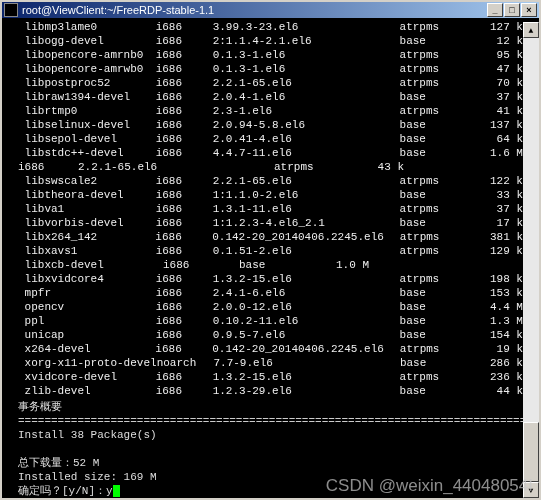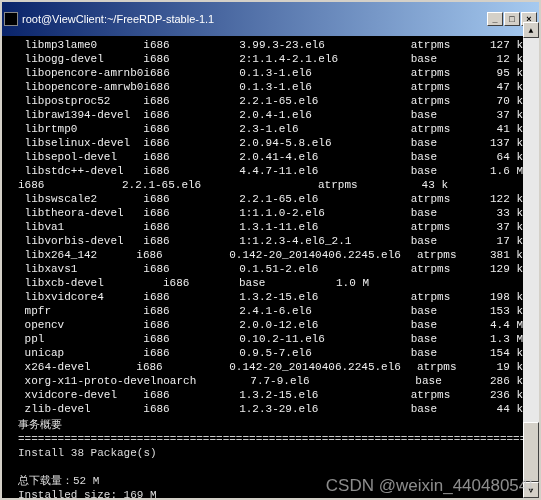--- a/index.html
+++ b/index.html
@@ -14,21 +14,21 @@
     }
     .window {
       width: 100%;
       height: 100%;
       border: 2px solid #d4d0c8;
       display: flex;
       flex-direction: column;
     }
     .titlebar {
       background: linear-gradient(to right, #0a246a, #a6caf0);
-      height: 34px;
+      height: 16px;
       display: flex;
       align-items: center;
       padding: 0 2px;
       color: white;
       font-family: Tahoma, sans-serif;
       font-size: 11px;
     }
     .titlebar .icon {
       width: 14px; height: 14px;
       background: #000;
@@ -57,21 +57,21 @@
       flex: 1;
       background: #000;
       color: #ddd;
       padding: 2px 16px;
       overflow: hidden;
       line-height: 14px;
     }
     .row { display: flex; white-space: pre; }
     .c1 { width: 145px; color: #eee; }
     .c2 { width: 60px; color: #eee; }
-    .c3 { width: 180px; color: #eee; margin-left: 44px; }
+    .c3 { width: 180px; color: #eee; }
     .c4 { width: 75px; color: #eee; margin-left: 16px; }
     .c5 { width: 55px; color: #eee; text-align: right; }
     .dashed { color: #ccc; letter-spacing: 0; overflow: hidden; }
     .summary { margin-top: 2px; }
     .cursor {
       background: #00ff00;
       display: inline-block;
       width: 7px; height: 12px;
       vertical-align: middle;
     }

